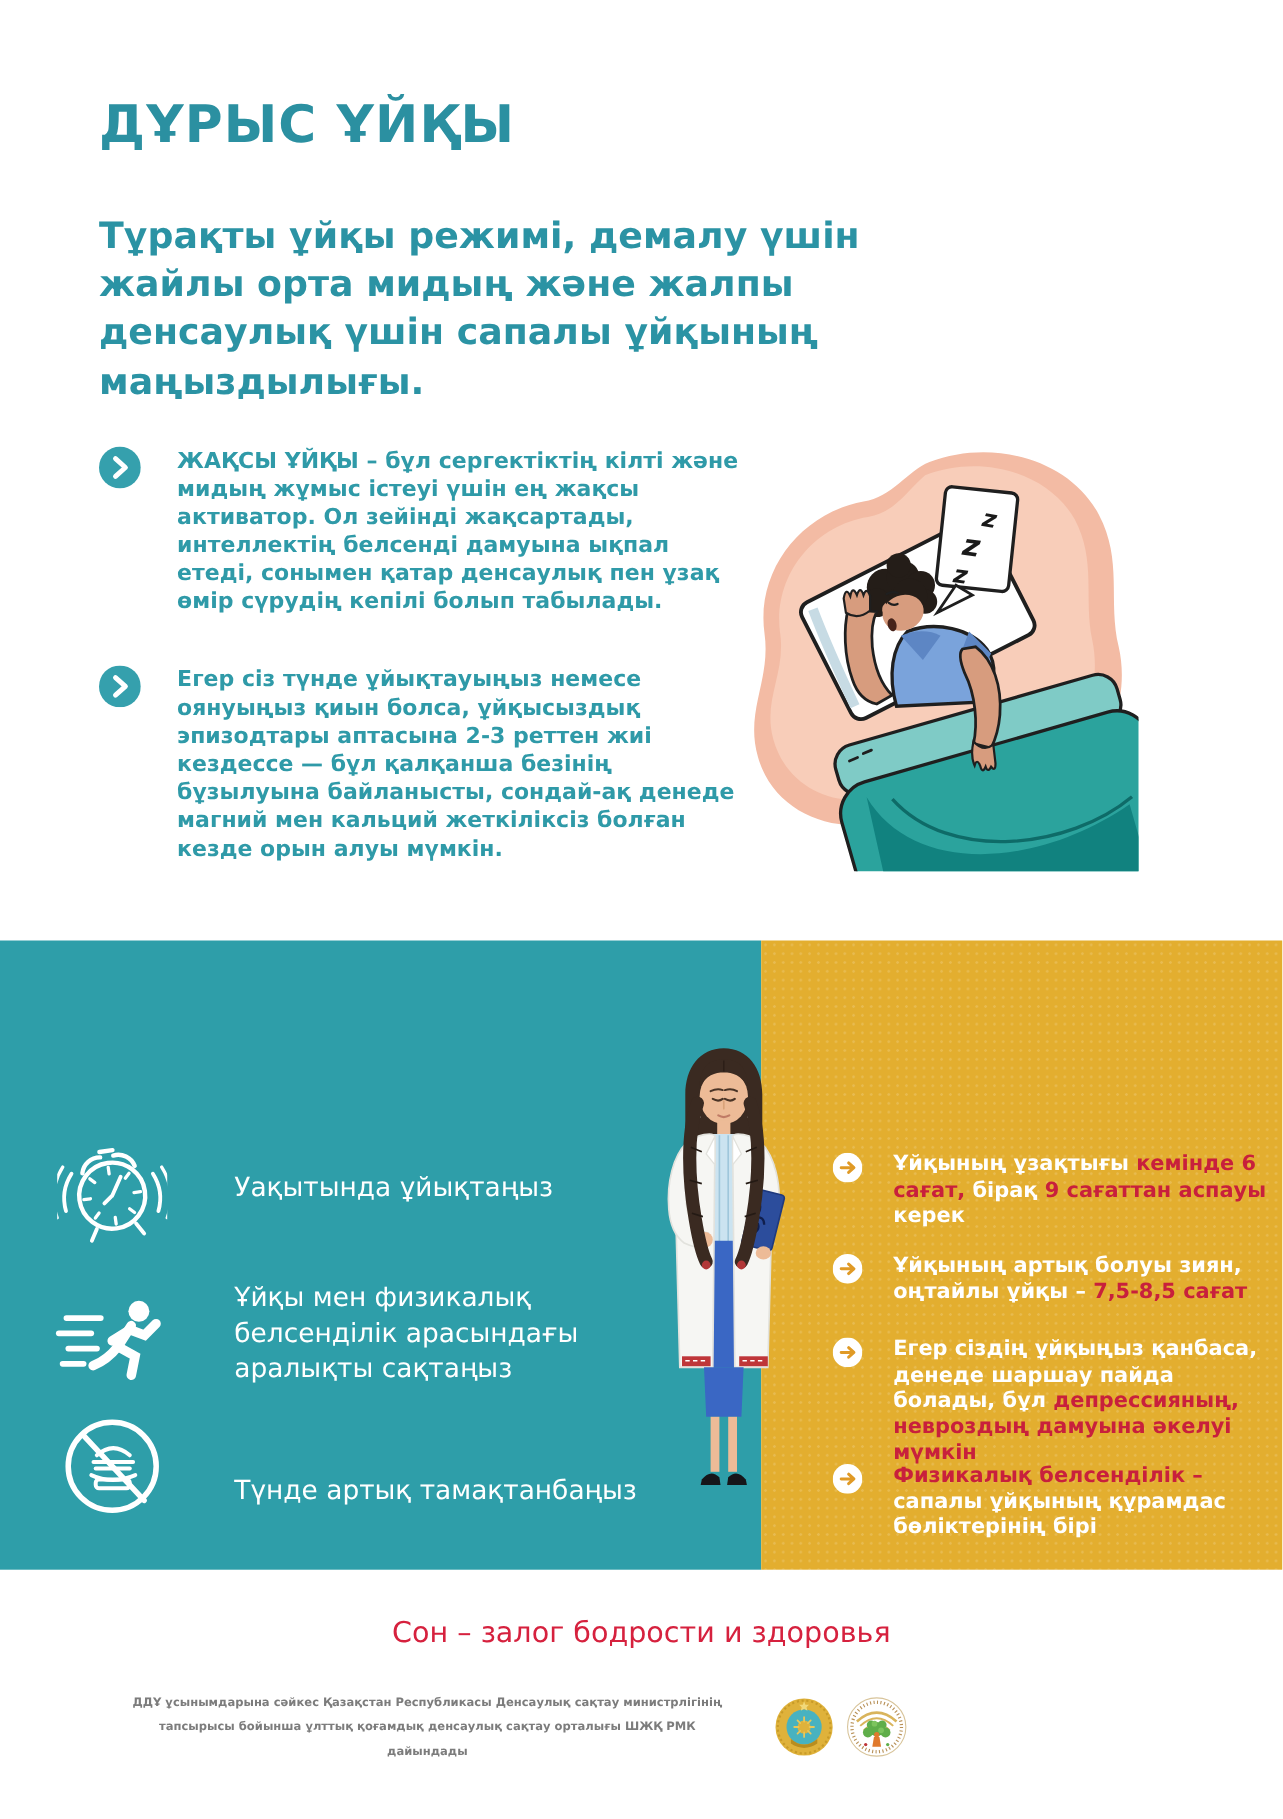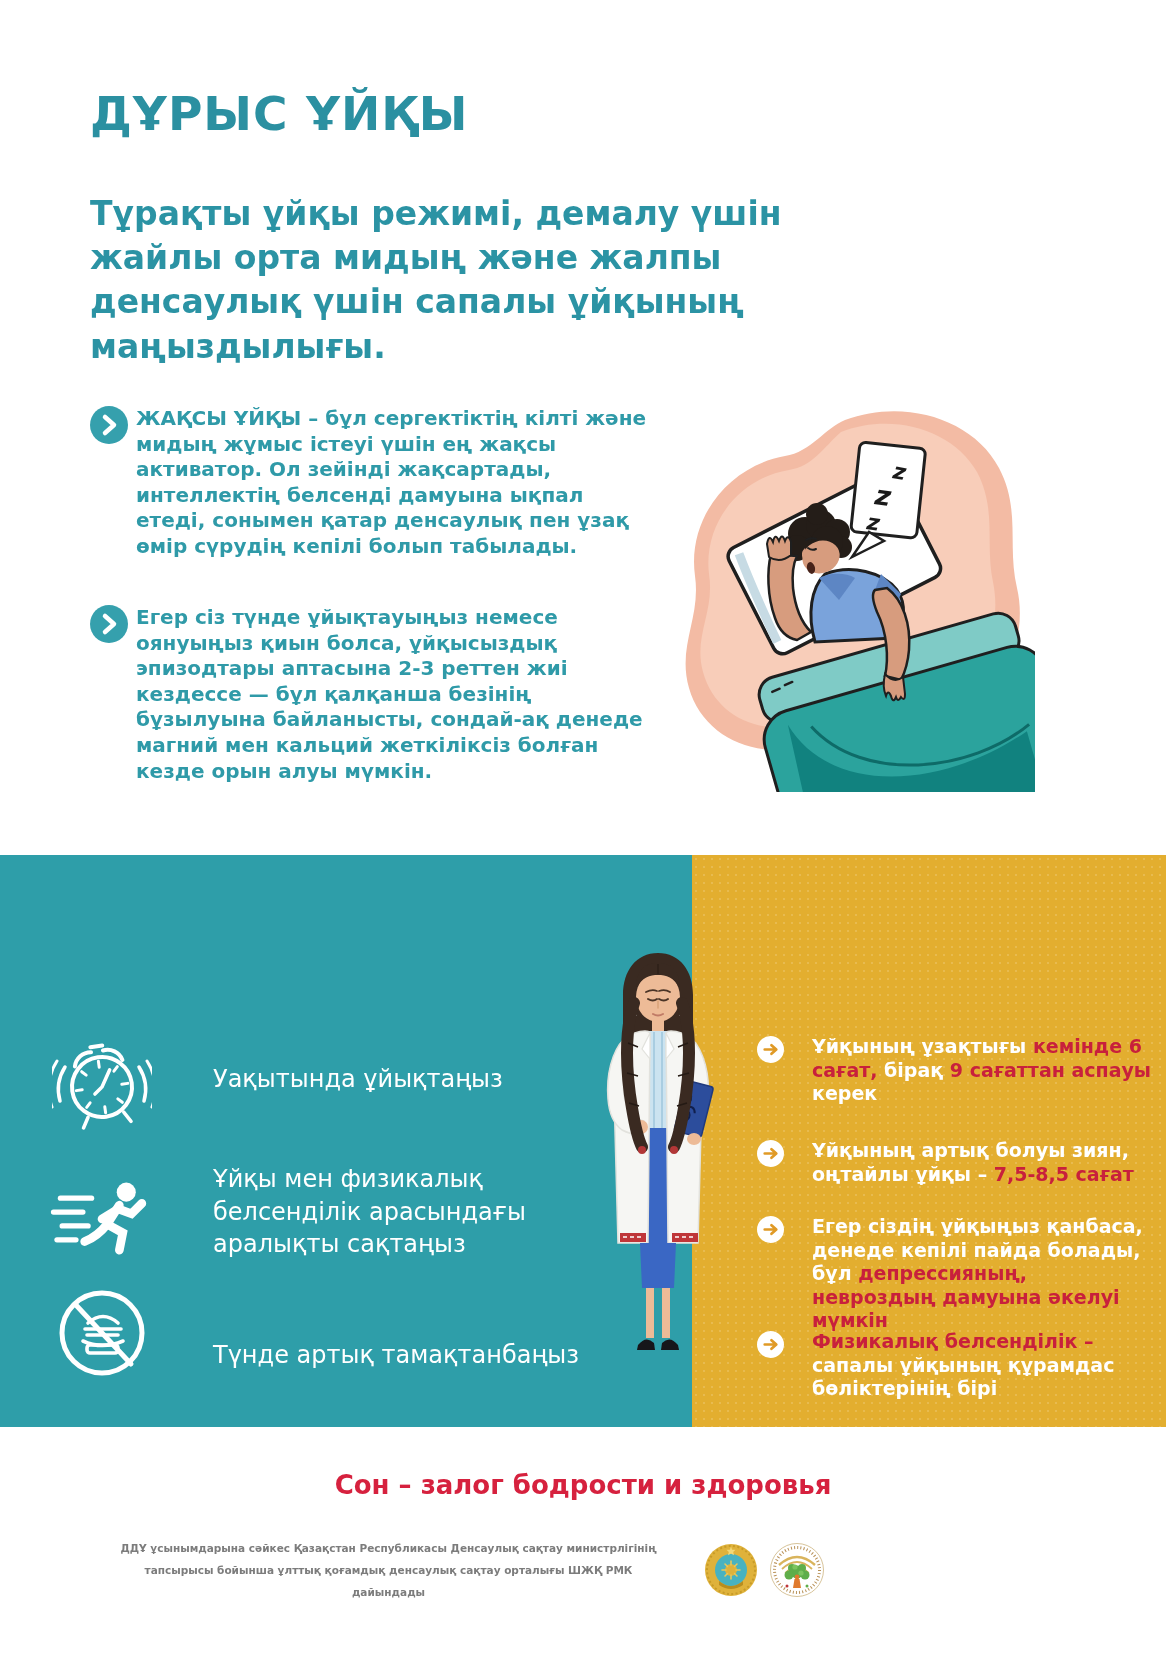--- a/index.html
+++ b/index.html
@@ -10,21 +10,21 @@
   
   .title{
     position:absolute;left:90px;top:86px;margin:0;
     font-size:47px;font-weight:bold;letter-spacing:1px;color:#2B90A1;
   }
   .subtitle{
     position:absolute;left:90px;top:192px;margin:0;width:800px;
     font-size:33px;font-weight:bold;line-height:1.34;color:#2B93A4;
   }
   
-  .intro-bullet{position:absolute;left:90px;display:flex;gap:8px;align-items:flex-start;}
+  .intro-bullet{position:absolute;left:90px;display:flex;gap:33px;align-items:flex-start;}
   #intro-bullet-0{top:406px;}
   #intro-bullet-1{top:605px;}
   .chev{width:38px;height:38px;flex:none;}
   .intro-text{
     width:520px;font-size:20px;font-weight:bold;line-height:1.28;color:#2F9AA8;margin:0;
   }
   
   .sleep-illo{position:absolute;left:655px;top:392px;width:380px;height:400px;}
   
   .panels{position:absolute;left:0;top:855px;width:1166px;height:572px;}
@@ -48,33 +48,33 @@
   }
   #rule-text-0{top:208px;}
   #rule-text-1{top:308px;}
   #rule-text-2{top:484px;}
   .suff-heading{
     position:absolute;left:61px;top:58px;margin:0;width:390px;
     font-size:30px;font-weight:bold;line-height:1.17;color:#C8203C;
   }
   .suff-heading span{display:block;}
   .suff-bullet{position:absolute;left:65px;display:flex;gap:28px;align-items:flex-start;width:395px;}
-  #suff-bullet-0{top:180px;justify-content:center;}
+  #suff-bullet-0{top:192px;justify-content:center;}
   #suff-bullet-1{top:284px;}
   #suff-bullet-2{top:360px;}
   #suff-bullet-3{top:475px;}
   .arrow-dot{width:27px;height:27px;flex:none;margin-top:1px;}
   .suff-text{width:352px;font-size:19px;font-weight:bold;line-height:1.24;margin:0;}
   .seg-white{color:#ffffff;}
   .seg-red{color:#C8203C;}
   .doctor{position:absolute;left:578px;top:88px;width:160px;height:415px;z-index:5;}
   
   .slogan{
     position:absolute;left:0;top:1470px;width:1166px;margin:0;text-align:center;
-    font-size:26px;font-weight:bold;color:#D6213E;
+    font-size:26px;font-weight:normal;color:#D6213E;
   }
   .credit-row{
     position:absolute;left:0;top:1538px;width:941px;height:64px;
     display:flex;justify-content:center;align-items:center;gap:42px;
   }
   .credit{
     width:545px;margin:0;text-align:center;
     font-size:10.5px;font-weight:bold;line-height:2.1;color:#7C7C7C;
   }
   .logos{display:flex;gap:10px;align-items:center;}
@@ -234,21 +234,21 @@
           <path d="M8 14 H19 M15 9.5 L20 14 L15 18.5" stroke="#E09A26" stroke-width="2.8" fill="none" stroke-linecap="round" stroke-linejoin="round"></path>
         </svg>
         <p class="suff-text"><span class="seg-white">Ұйқының артық болуы зиян, оңтайлы ұйқы – </span><span class="seg-red">7,5-8,5 сағат</span></p>
       </div>
 
       <div class="suff-bullet" id="suff-bullet-2">
         <svg class="arrow-dot" viewBox="0 0 28 28">
           <circle cx="14" cy="14" r="14" fill="#ffffff"></circle>
           <path d="M8 14 H19 M15 9.5 L20 14 L15 18.5" stroke="#E09A26" stroke-width="2.8" fill="none" stroke-linecap="round" stroke-linejoin="round"></path>
         </svg>
-        <p class="suff-text"><span class="seg-white">Егер сіздің ұйқыңыз қанбаса, денеде кепілі пайда болады, бұл </span><span class="seg-red">депрессияның, невроздың дамуына әкелуі мүмкін</span></p>
+        <p class="suff-text"><span class="seg-white">Егер сіздің ұйқыңыз қанбаса, денеде шаршау пайда болады, бұл </span><span class="seg-red">депрессияның, невроздың дамуына әкелуі мүмкін</span></p>
       </div>
 
       <div class="suff-bullet" id="suff-bullet-3">
         <svg class="arrow-dot" viewBox="0 0 28 28">
           <circle cx="14" cy="14" r="14" fill="#ffffff"></circle>
           <path d="M8 14 H19 M15 9.5 L20 14 L15 18.5" stroke="#E09A26" stroke-width="2.8" fill="none" stroke-linecap="round" stroke-linejoin="round"></path>
         </svg>
         <p class="suff-text"><span class="seg-red">Физикалық белсенділік – </span><span class="seg-white">сапалы ұйқының құрамдас бөліктерінің бірі</span></p>
       </div>
     </div>

